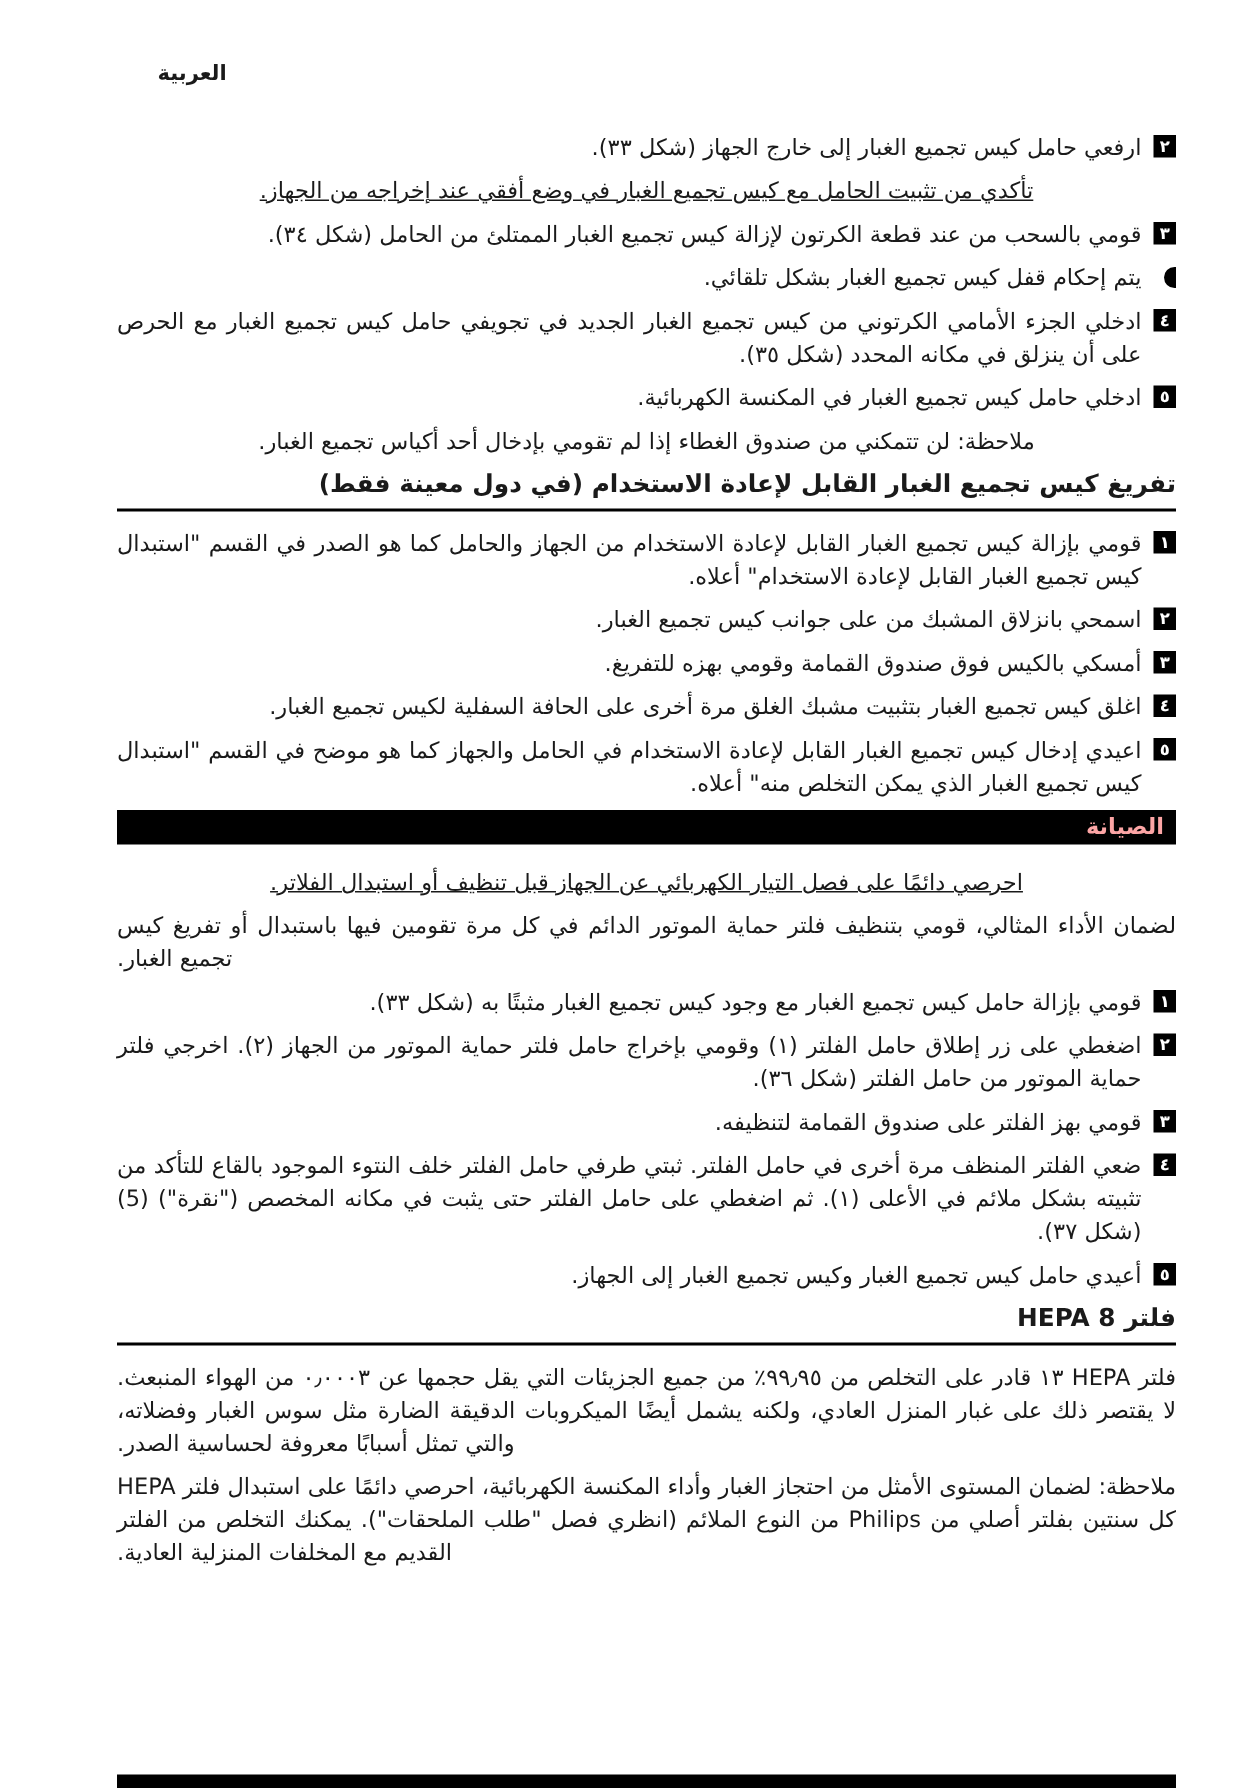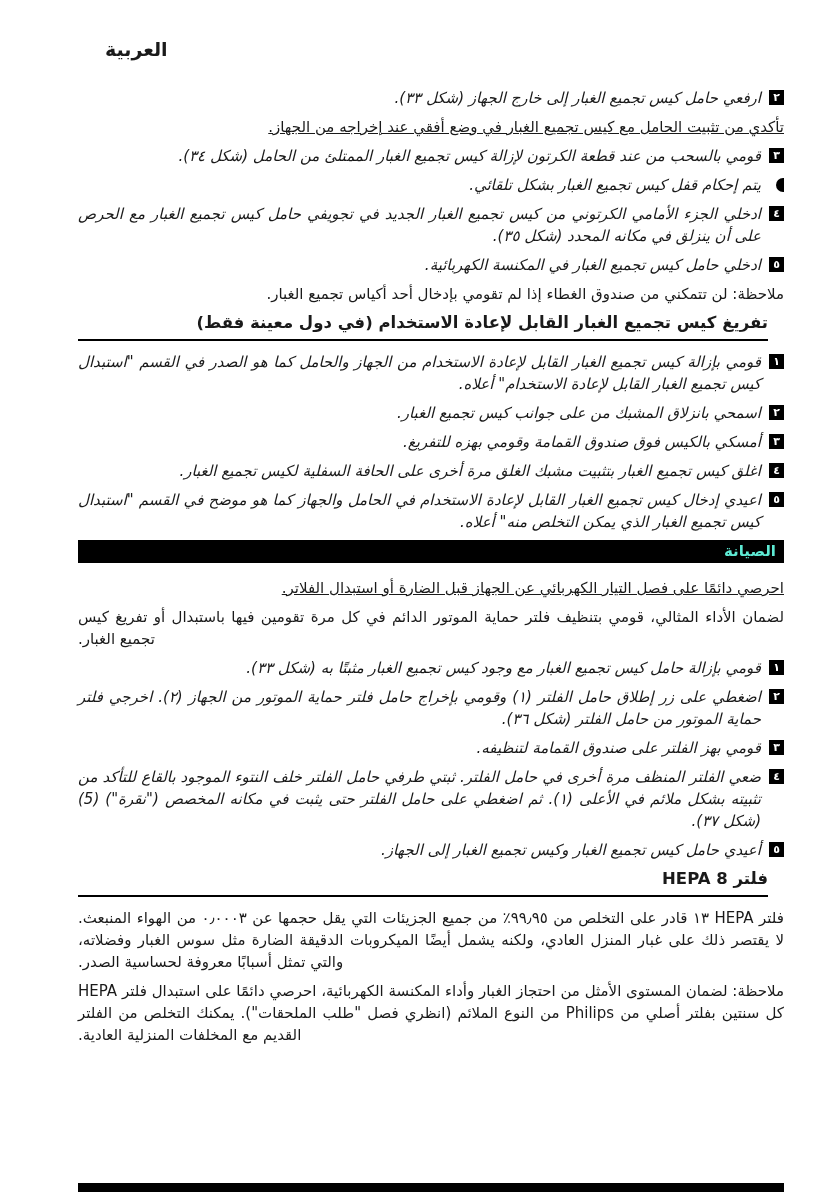--- a/index.html
+++ b/index.html
@@ -5,40 +5,40 @@
   html,body{margin:0;padding:0;background:#e8e8e8;}
   .page{
     position:relative;width:840px;height:1192px;background:#ffffff;overflow:hidden;
     font-family:"DejaVu Sans",sans-serif;color:#1a1a1a;margin:0 auto;
   }
   .content{
     position:absolute;top:0;left:78px;width:706px;
     font-size:15px;line-height:22px;
   }
   .lang-title{
-    margin:36px 0 24px 0;font-size:19px;font-weight:bold;line-height:27px;
+    margin:36px 0 24px 0;font-size:14px;font-weight:bold;line-height:27px;
     text-align:left;padding-left:27px;
   }
   .step{display:flex;gap:8px;margin-bottom:7px;}
   .badge{
     flex:0 0 15px;width:15px;height:15px;background:#000;color:#fff;
     font-size:11px;line-height:15px;text-align:center;font-weight:bold;margin-top:3px;
   }
   .icon-slot{flex:0 0 15px;display:flex;justify-content:flex-start;}
   .half-disc{width:8px;height:14px;background:#000;border-radius:7px 0 0 7px;margin-top:4px;}
-  .step-body{flex:1;text-align:justify;font-style:italic;}
-  .plain{margin-bottom:7px;}
+  .step-body{flex:1;text-align:justify;}
+  .plain{margin-bottom:7px;text-align:center;}
   .underlined{text-decoration:underline;}
   .para{text-align:justify;text-align-last:left;margin-bottom:7px;}
   .sec-header{
     font-weight:bold;font-size:16.5px;line-height:21px;
-    padding-bottom:6px;border-bottom:2px solid #000;margin:6px 16px 10px 0;
+    padding-bottom:6px;border-bottom:2px solid #000;margin:6px 0 10px 0;
   }
   .banner{
-    background:#000;color:#5eead4;font-weight:bold;font-size:15px;
+    background:#000;color:#fca5a5;font-weight:bold;font-size:15px;
     height:23px;line-height:23px;padding:0 8px;margin:7px 0 14px 0;
   }
   .bottom-bar{position:absolute;left:78px;bottom:0;width:706px;height:9px;background:#000;}
 </style>
 </head>
 <body>
 
 <div class="page">
   <div class="content" dir="rtl" lang="ar">
 
@@ -85,21 +85,21 @@
     <div class="step">
       <span class="badge">٤</span>
       <div class="step-body">اغلق كيس تجميع الغبار بتثبيت مشبك الغلق مرة أخرى على الحافة السفلية لكيس تجميع الغبار.</div>
     </div>
     <div class="step">
       <span class="badge">٥</span>
       <div class="step-body">اعيدي إدخال كيس تجميع الغبار القابل لإعادة الاستخدام في الحامل والجهاز كما هو موضح في القسم "استبدال كيس تجميع الغبار الذي يمكن التخلص منه" أعلاه.</div>
     </div>
 
     <div class="banner">الصيانة</div>
-    <div class="plain underlined">احرصي دائمًا على فصل التيار الكهربائي عن الجهاز قبل الضارة أو استبدال الفلاتر.</div>
+    <div class="plain underlined">احرصي دائمًا على فصل التيار الكهربائي عن الجهاز قبل تنظيف أو استبدال الفلاتر.</div>
 
     <div class="para">لضمان الأداء المثالي، قومي بتنظيف فلتر حماية الموتور الدائم في كل مرة تقومين فيها باستبدال أو تفريغ كيس تجميع الغبار.</div>
     <div class="step">
       <span class="badge">١</span>
       <div class="step-body">قومي بإزالة حامل كيس تجميع الغبار مع وجود كيس تجميع الغبار مثبتًا به (شكل ٣٣).</div>
     </div>
     <div class="step">
       <span class="badge">٢</span>
       <div class="step-body">اضغطي على زر إطلاق حامل الفلتر (١) وقومي بإخراج حامل فلتر حماية الموتور من الجهاز (٢). اخرجي فلتر حماية الموتور من حامل الفلتر (شكل ٣٦).</div>
     </div>

